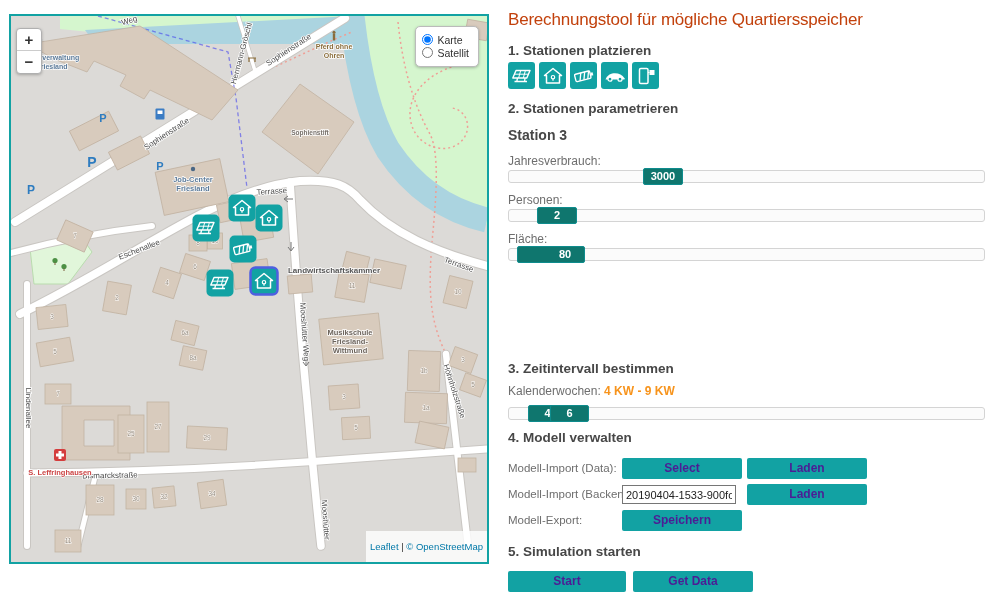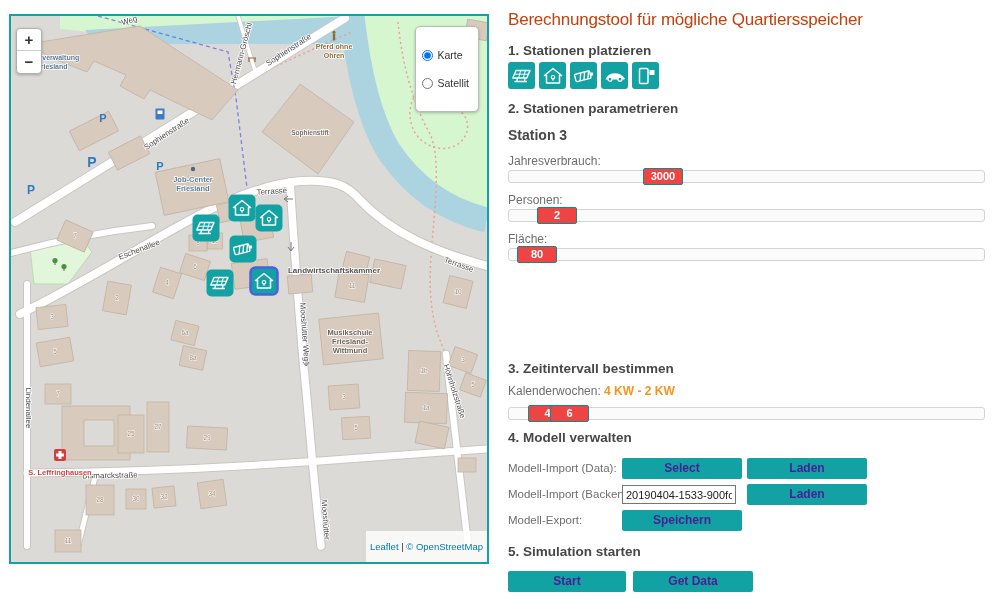--- a/index.html
+++ b/index.html
@@ -11,38 +11,38 @@
   .street-label{font-size:8px;fill:#4d4d4d;text-anchor:middle;paint-order:stroke;stroke:#fff;stroke-width:1.6;}
   .poi-label{text-anchor:middle;paint-order:stroke;stroke:#fff;stroke-width:1.4;font-weight:bold;}
   .bldg{fill:#d8cbbd;stroke:#c2b3a2;stroke-width:0.8;}
   .bldg-num{font-size:6.5px;fill:#94897b;text-anchor:middle;paint-order:stroke;stroke:#fff;stroke-width:0.9;}
   .p-icon{font-weight:bold;fill:#2e7cc0;text-anchor:middle;}
 
   .zoom-ctl{position:absolute;left:5px;top:12px;width:24px;background:#fff;border:1px solid #b0b0b0;border-radius:4px;box-shadow:0 1px 3px rgba(0,0,0,.25);z-index:5;}
   .zoom-btn{width:24px;height:22px;line-height:21px;text-align:center;font-size:15px;font-weight:bold;color:#333;box-sizing:border-box;}
   .zoom-btn:first-child{border-bottom:1px solid #ccc;}
   .layers-ctl{position:absolute;right:8px;top:10px;background:#fff;border:1px solid #bbb;border-radius:5px;box-shadow:0 1px 3px rgba(0,0,0,.25);padding:6px 9px 6px 6px;z-index:5;font-size:10.5px;color:#333;}
-  .layers-ctl label{display:flex;align-items:center;gap:4px;margin:16px 0;}
+  .layers-ctl label{display:flex;gap:4px;margin:1px 0;}
   .layers-ctl input{width:11px;height:11px;margin:0;}
   .attribution{position:absolute;right:0;bottom:0;background:rgba(255,255,255,.8);font-size:9.5px;padding:10px 4px;color:#333;z-index:5;}
   .attribution .lnk{color:#0078A8;}
 
   
   .panel{position:absolute;left:508px;top:0;width:480px;height:614px;}
   .pabs{position:absolute;left:0;}
   .title{font-size:17px;font-weight:normal;color:#c2410c;letter-spacing:-0.2px;}
   .sec{font-size:13.5px;font-weight:bold;color:#474747;}
   .station-title{font-size:14px;font-weight:bold;color:#474747;}
   .plabel{font-size:12px;color:#6e6e6e;}
   .orange{color:#F7941D;font-weight:bold;}
   .icon-row{display:flex;gap:4px;}
   .sbtn{width:27px;height:27px;background:#12A2A3;border:none;border-radius:3px;padding:1px;display:inline-flex;align-items:center;justify-content:center;}
   .sbtn svg{width:24px;height:24px;}
   .slider-track{position:absolute;left:0;top:0;width:475px;height:11px;background:#fbfbfb;border:1px solid #d4d4d4;border-radius:3px;}
-  .slider-handle{position:absolute;top:-2px;width:38px;height:15px;background:#ef4444;border:1px solid #0e8c8d;border-radius:2px;color:#fff;font-size:11px;font-weight:bold;text-align:center;line-height:15px;}
+  .slider-handle{position:absolute;top:-2px;width:38px;height:15px;background:#0f766e;border:1px solid #0e8c8d;border-radius:2px;color:#fff;font-size:11px;font-weight:bold;text-align:center;line-height:15px;}
   .range-handle{width:37px;}
   .tbtn{position:absolute;background:#12A2A3;color:#4c1d95;border:none;border-radius:2px;height:21px;font-size:12px;font-weight:bold;font-family:inherit;text-align:center;line-height:21px;padding:0;}
   .model-input{position:absolute;height:15px;border:1px solid #767676;font-size:11px;padding:1px 3px;font-family:inherit;color:#222;border-radius:0;}
 </style>
 </head>
 <body>
 
 <div class="app">
 
   <div class="map-box">
@@ -439,26 +439,26 @@
       <div class="plabel">Personen:</div>
       <div style="position:relative;margin-top:2px;height:15px">
         <div class="slider-track"></div>
         <div class="slider-handle" style="left: 29px;">2</div>
       </div>
     </div>
     <div class="pabs slider-group" style="top:232px;width:477px">
       <div class="plabel">Fläche:</div>
       <div style="position:relative;margin-top:2px;height:15px">
         <div class="slider-track"></div>
-        <div class="slider-handle" style="left: 9px;">80</div>
+        <div class="slider-handle" style="left: 9px; padding-left: 28px;">80</div>
       </div>
     </div>
 
     <div class="pabs sec" style="top:361px">3. Zeitintervall bestimmen</div>
-    <div class="pabs plabel" style="top:384px"><span>Kalenderwochen: </span><span class="orange">4 KW - 2 KW</span></div>
+    <div class="pabs plabel" style="top:384px"><span>Kalenderwochen: </span><span class="orange">4 KW - 9 KW</span></div>
     <div class="pabs" style="top:407px;width:477px">
       <div style="position:relative;height:15px">
         <div class="slider-track"></div>
         <div class="slider-handle range-handle" id="range-handle-from" style="left: 20px;">4</div>
         <div class="slider-handle range-handle" id="range-handle-to" style="left: 42px;">6</div>
       </div>
     </div>
 
     <div class="pabs sec" style="top:430px">4. Modell verwalten</div>
 

